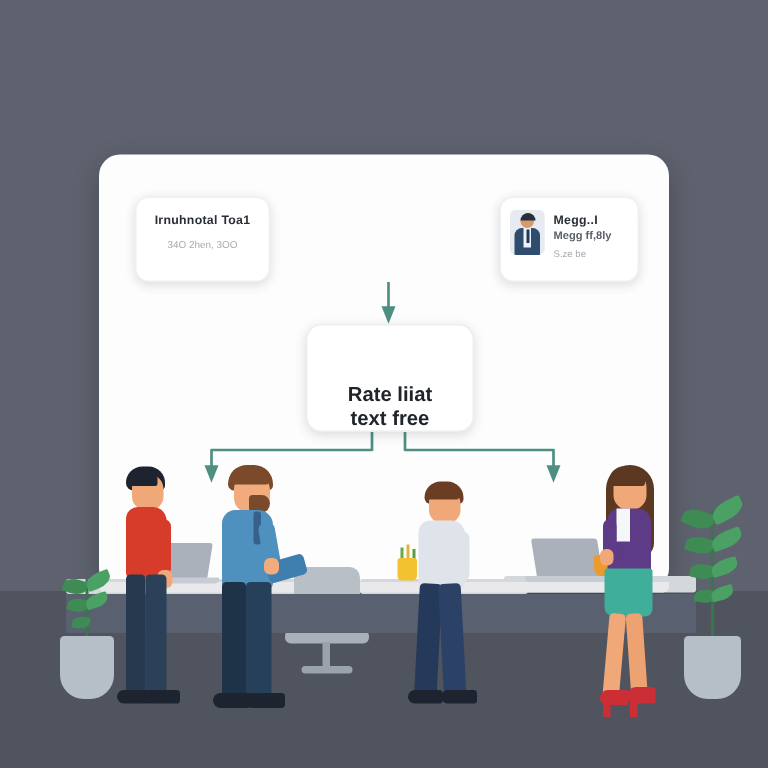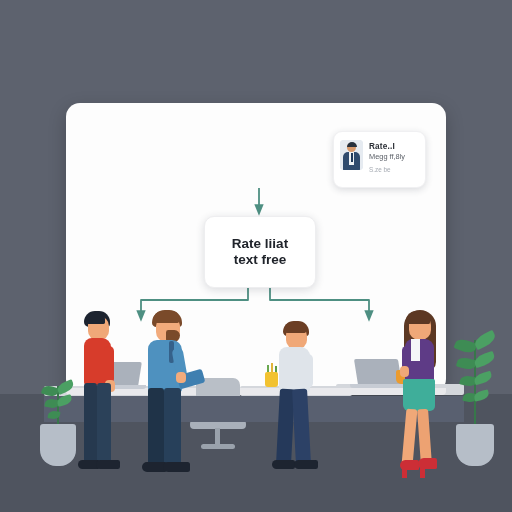--- a/index.html
+++ b/index.html
@@ -77,21 +77,21 @@
   .card-sub{color:#5c6169;text-align:center;}
   .card-meta{color:#a6abb3;text-align:center;}
   .badge-row{display:flex;align-items:center;justify-content:center;gap:4px;}
   .dot{border-radius:50%;display:inline-block;flex:none;}
   .dot-inner{position:absolute;border-radius:50%;}
 
   .node-center{
     position:absolute;left:204px;top:216px;width:110px;height:70px;
     background:#fff;border-radius:10px;border:1px solid #eeeef0;
     box-shadow:0 2px 8px rgba(40,45,60,.16);
-    display:flex;flex-direction:column;align-items:center;justify-content:center;
+    display:flex;flex-direction:column;align-items:center;justify-content:flex-end;
   }
   .node-center span{font-weight:bold;color:#20242b;font-size:13.5px;line-height:16px;}
 
   .avatar{
     position:absolute;border-radius:4px;overflow:hidden;background:#e9edf2;
   }
 
   svg.connectors{position:absolute;left:0;top:0;width:512px;height:512px;pointer-events:none;}
 </style>
 </head>
@@ -110,34 +110,38 @@
       </marker>
     </defs>
 
     <path d="M259,188 L259,210" stroke="#4e8f82" stroke-width="1.8" fill="none" marker-end="url(#arr)"></path>
 
     <path d="M248,288 L248,300 L141,300 L141,316" stroke="#4e8f82" stroke-width="1.8" fill="none" marker-end="url(#arr)" stroke-linejoin="round"></path>
 
     <path d="M270,288 L270,300 L369,300 L369,316" stroke="#4e8f82" stroke-width="1.8" fill="none" marker-end="url(#arr)" stroke-linejoin="round"></path>
   </svg>
 
+  <div class="card" style="left:90px;top:131px;width:90px;height:57px;padding:9px 7px 0;">
+    <div class="card-title" style="font-size:8.2px;line-height:11px;">Irnuhnotal Toa1</div>
+    <div class="card-meta" style="font-size:6.6px;margin-top:8px;">34O 2hen, 3OO</div>
+  </div>
 
 
   <div class="card" style="left:333px;top:131px;width:93px;height:57px;padding:8px 6px 0;display:flex;gap:6px;align-items:flex-start;">
     <div class="avatar" style="position:relative;width:23px;height:30px;flex:none;background:#dfe6ee;">
       <div style="position:absolute;left:0;top:0;width:23px;height:30px;background:#e6ebf1;"></div>
       <div style="position:absolute;left:7px;top:3px;width:9px;height:9px;border-radius:50%;background:#d79a6d;"></div>
       <div style="position:absolute;left:6.5px;top:2px;width:10px;height:5px;border-radius:5px 5px 0 0;background:#27313d;"></div>
       <div style="position:absolute;left:3px;top:12px;width:17px;height:18px;border-radius:5px 5px 0 0;background:#2f4b6e;"></div>
       <div style="position:absolute;left:9px;top:12px;width:5px;height:13px;background:#eef2f6;"></div>
       <div style="position:absolute;left:10.5px;top:13px;width:2px;height:9px;background:#1f3a5c;"></div>
     </div>
     <div style="flex:1;padding-top:2px;">
-      <div class="card-title" style="font-size:8.2px;text-align:left;line-height:10px;">Rate..I</div>
-      <div class="card-sub" style="font-size:7.4px;text-align:left;line-height:10px;">Megg ff,8ly</div>
+      <div class="card-title" style="font-size:8.2px;text-align:left;line-height:10px;">Megg..I</div>
+      <div class="card-sub" style="font-size:7.4px;text-align:left;line-height:10px;font-weight:bold;">Megg ff,8ly</div>
       <div class="card-meta" style="font-size:6.4px;text-align:left;margin-top:4px;">S.ze be</div>
     </div>
   </div>
 
   <div class="node-center">
     <span>Rate liiat</span>
     <span>text free</span>
   </div>
 
 

